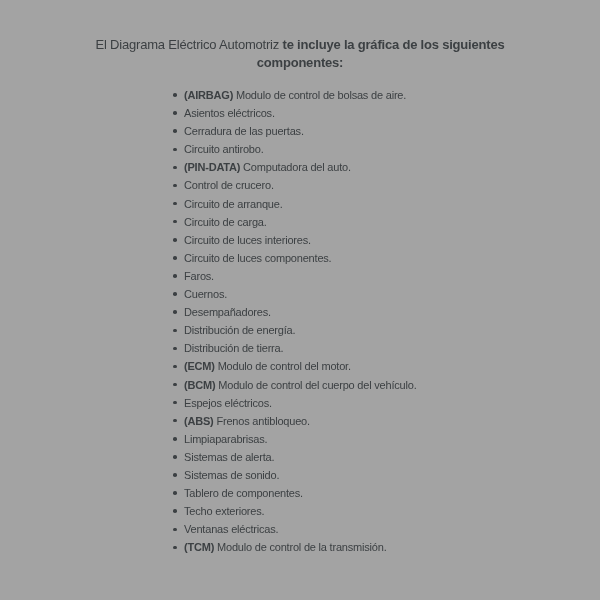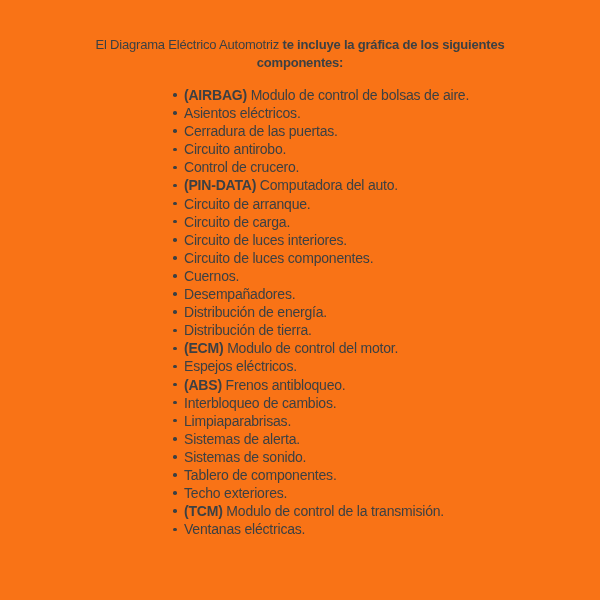--- a/index.html
+++ b/index.html
@@ -10,21 +10,21 @@
   body {
     width: 600px;
     height: 600px;
     overflow: hidden;
     font-family: "Liberation Sans", sans-serif;
     color: #3c4043;
   }
   .page {
     width: 600px;
     height: 600px;
-    background: #f97316;
+    background: #a3a3a3;
     box-sizing: border-box;
   }
   .title {
     padding-top: 36px;
     text-align: center;
     font-size: 13px;
     line-height: 18px;
     letter-spacing: -0.2px;
     color: #3c4043;
   }
@@ -32,21 +32,21 @@
     font-weight: 700;
   }
   ul.component-list {
     margin: 14px 0 0 172px;
     padding: 0;
     list-style: none;
   }
   ul.component-list li {
     position: relative;
     padding-left: 12px;
-    font-size: 14px;
+    font-size: 11px;
     line-height: 18.1px;
     letter-spacing: -0.2px;
     color: #3c4043;
   }
   ul.component-list li::before {
     content: "";
     position: absolute;
     left: 1px;
     top: 7.3px;
     width: 3.5px;
@@ -60,36 +60,37 @@
 
 <div class="page">
 
   <div class="title"><span>El Diagrama Eléctrico Automotriz </span><span class="b">te incluye la gráfica de los siguientes</span><br><span class="b">componentes:</span></div>
 
   <ul class="component-list">
     <li><span class="b">(AIRBAG)</span><span> Modulo de control de bolsas de aire.</span></li>
     <li><span class="b"></span><span>Asientos eléctricos.</span></li>
     <li><span class="b"></span><span>Cerradura de las puertas.</span></li>
     <li><span class="b"></span><span>Circuito antirobo.</span></li>
+    <li><span class="b">(PIN-DATA)</span><span> Computadora del auto.</span></li>
     <li><span class="b"></span><span>Control de crucero.</span></li>
-    <li><span class="b">(PIN-DATA)</span><span> Computadora del auto.</span></li>
     <li><span class="b"></span><span>Circuito de arranque.</span></li>
     <li><span class="b"></span><span>Circuito de carga.</span></li>
     <li><span class="b"></span><span>Circuito de luces interiores.</span></li>
     <li><span class="b"></span><span>Circuito de luces componentes.</span></li>
+    <li><span class="b"></span><span>Faros.</span></li>
     <li><span class="b"></span><span>Cuernos.</span></li>
     <li><span class="b"></span><span>Desempañadores.</span></li>
     <li><span class="b"></span><span>Distribución de energía.</span></li>
     <li><span class="b"></span><span>Distribución de tierra.</span></li>
     <li><span class="b">(ECM)</span><span> Modulo de control del motor.</span></li>
+    <li><span class="b">(BCM)</span><span> Modulo de control del cuerpo del vehículo.</span></li>
     <li><span class="b"></span><span>Espejos eléctricos.</span></li>
     <li><span class="b">(ABS)</span><span> Frenos antibloqueo.</span></li>
-    <li><span class="b"></span><span>Interbloqueo de cambios.</span></li>
     <li><span class="b"></span><span>Limpiaparabrisas.</span></li>
     <li><span class="b"></span><span>Sistemas de alerta.</span></li>
     <li><span class="b"></span><span>Sistemas de sonido.</span></li>
     <li><span class="b"></span><span>Tablero de componentes.</span></li>
     <li><span class="b"></span><span>Techo exteriores.</span></li>
+    <li><span class="b"></span><span>Ventanas eléctricas.</span></li>
     <li><span class="b">(TCM)</span><span> Modulo de control de la transmisión.</span></li>
-    <li><span class="b"></span><span>Ventanas eléctricas.</span></li>
   </ul>
 
 </div>
 
 </body></html>

